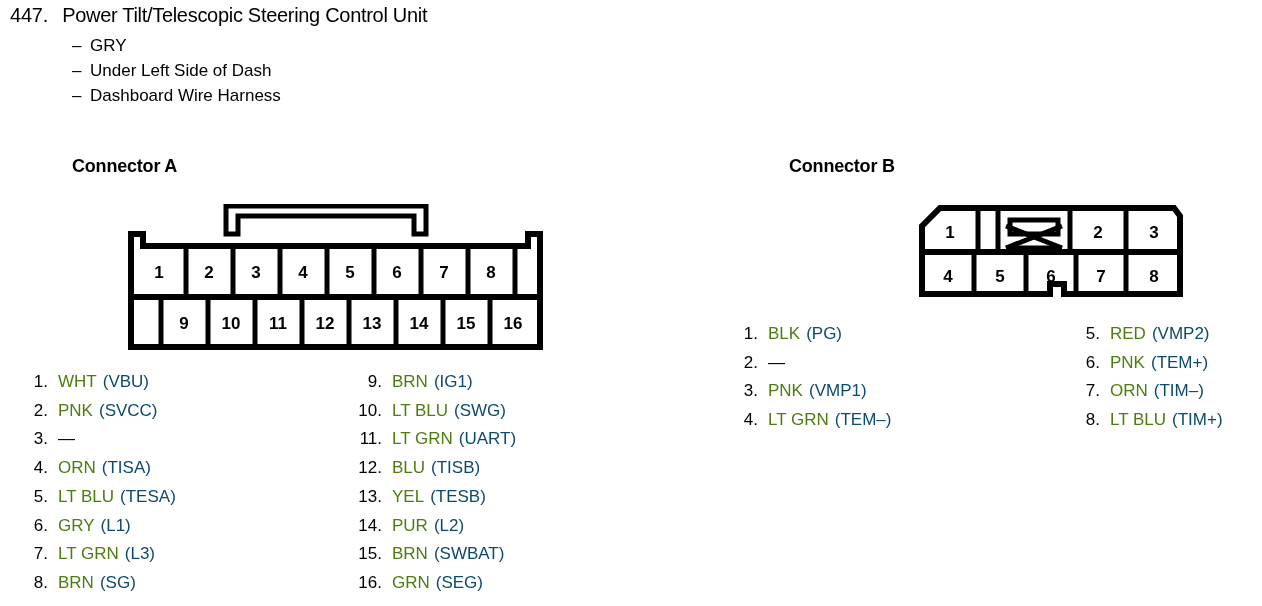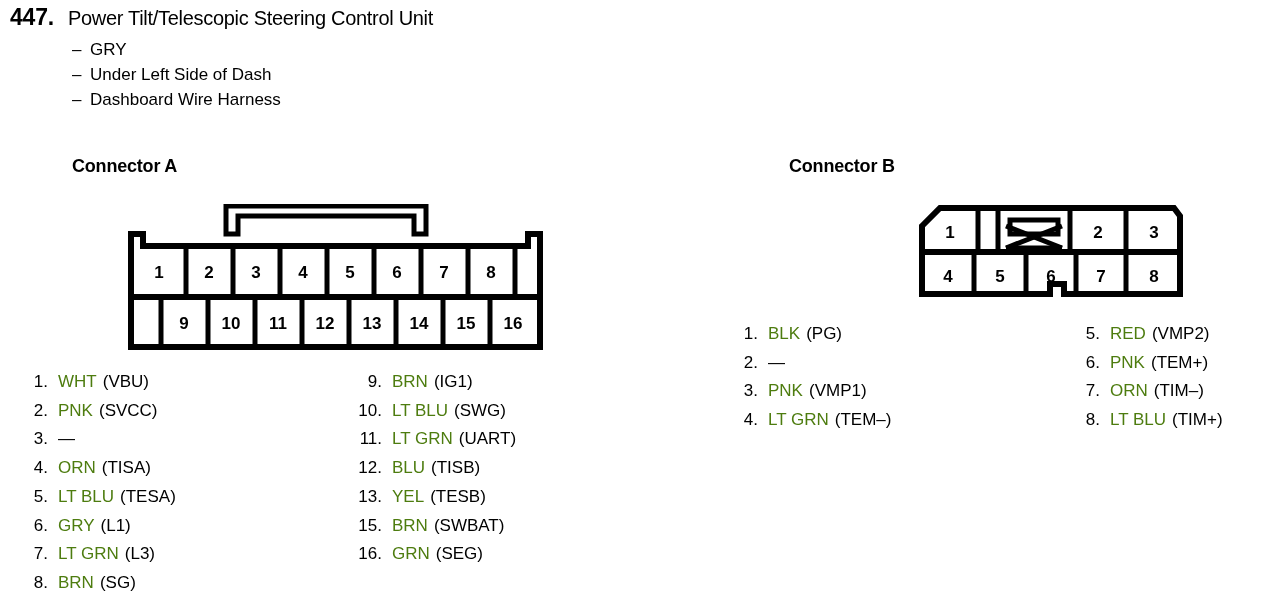--- a/index.html
+++ b/index.html
@@ -21,22 +21,22 @@
     position: absolute;
     left: 10px;
     top: 4px;
     width: 700px;
   }
   #title-row {
     display: flex;
     align-items: baseline;
   }
   #entry-number {
-    font-size: 23px;
-    font-weight: bold;
+    font-size: 20px;
+    font-weight: normal;
     letter-spacing: -0.2px;
     white-space: nowrap;
   }
   #entry-title {
     font-size: 20px;
     font-weight: normal;
     letter-spacing: -0.3px;
     margin-left: 14px;
     white-space: nowrap;
   }
@@ -103,21 +103,21 @@
     text-align: right;
     flex: none;
     color: #000000;
   }
   .pin-wire {
     margin-left: 10px;
     color: #4d7c0f;
   }
   .pin-circuit {
     margin-left: 6px;
-    color: #000000;
+    color: #0c4a6e;
   }
   .pin-empty {
     margin-left: 10px;
     color: #000000;
   }
 </style>
 </head>
 <body>
 
 <div id="header-block">
@@ -304,20 +304,25 @@
     <span class="pin-index">12.</span>
     <span class="pin-wire">BLU</span>
     <span class="pin-circuit">(TISB)</span>
   </div>
   <div class="pin-row">
     <span class="pin-index">13.</span>
     <span class="pin-wire">YEL</span>
     <span class="pin-circuit">(TESB)</span>
   </div>
   <div class="pin-row">
+    <span class="pin-index">14.</span>
+    <span class="pin-wire">PUR</span>
+    <span class="pin-circuit">(L2)</span>
+  </div>
+  <div class="pin-row">
     <span class="pin-index">15.</span>
     <span class="pin-wire">BRN</span>
     <span class="pin-circuit">(SWBAT)</span>
   </div>
   <div class="pin-row">
     <span class="pin-index">16.</span>
     <span class="pin-wire">GRN</span>
     <span class="pin-circuit">(SEG)</span>
   </div>
 </div>

